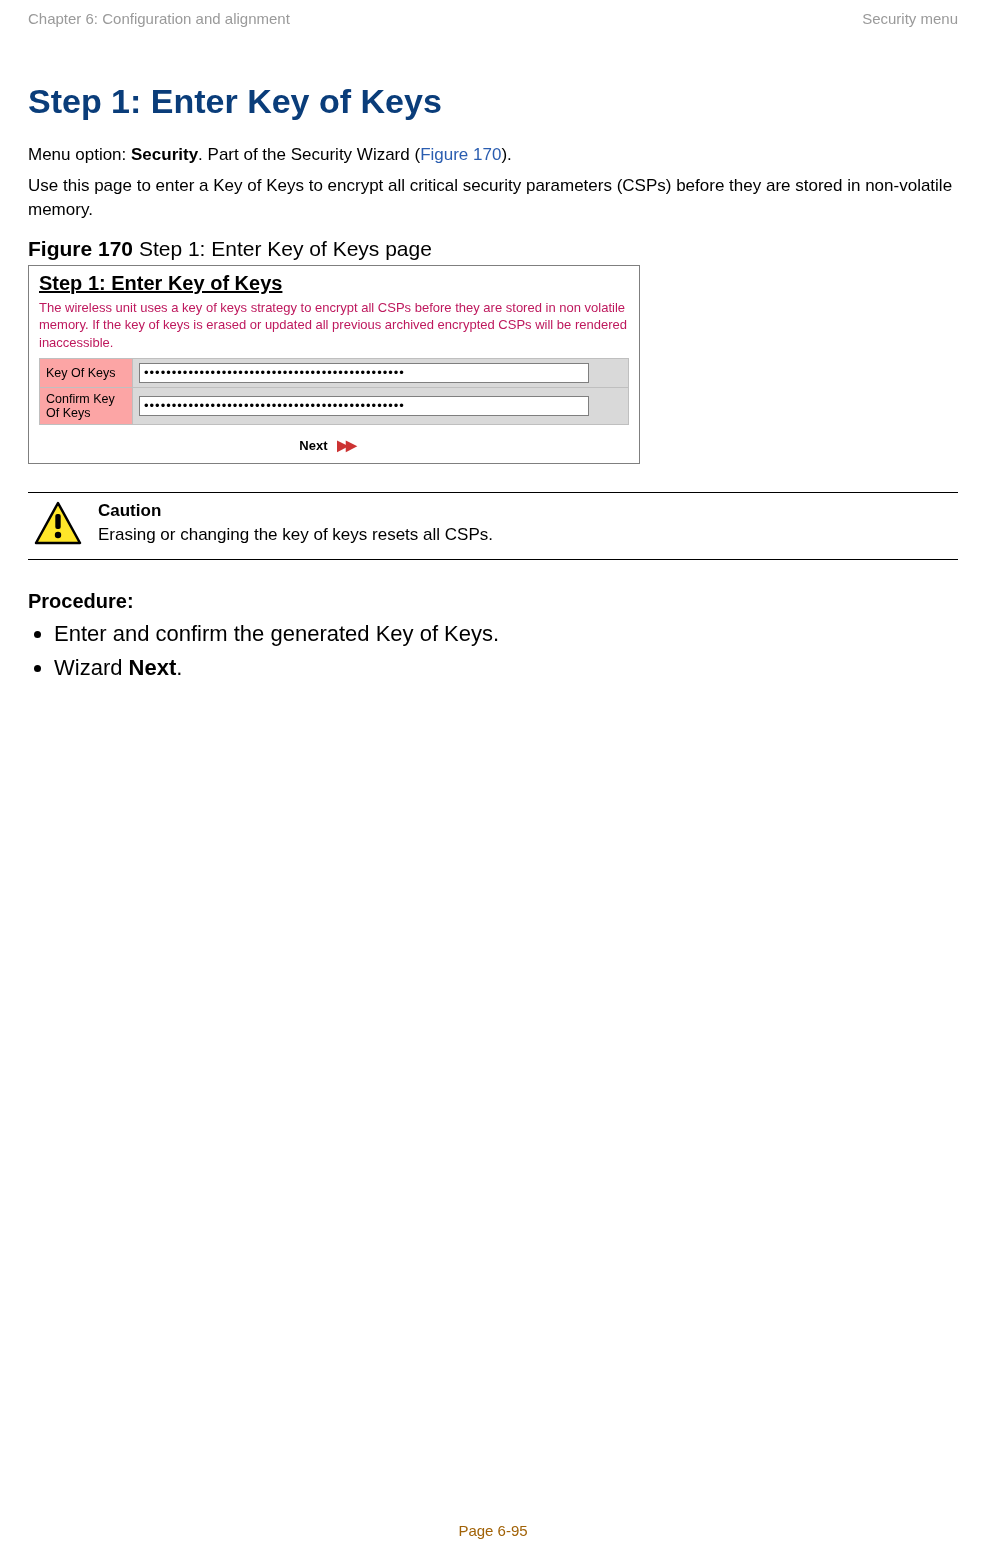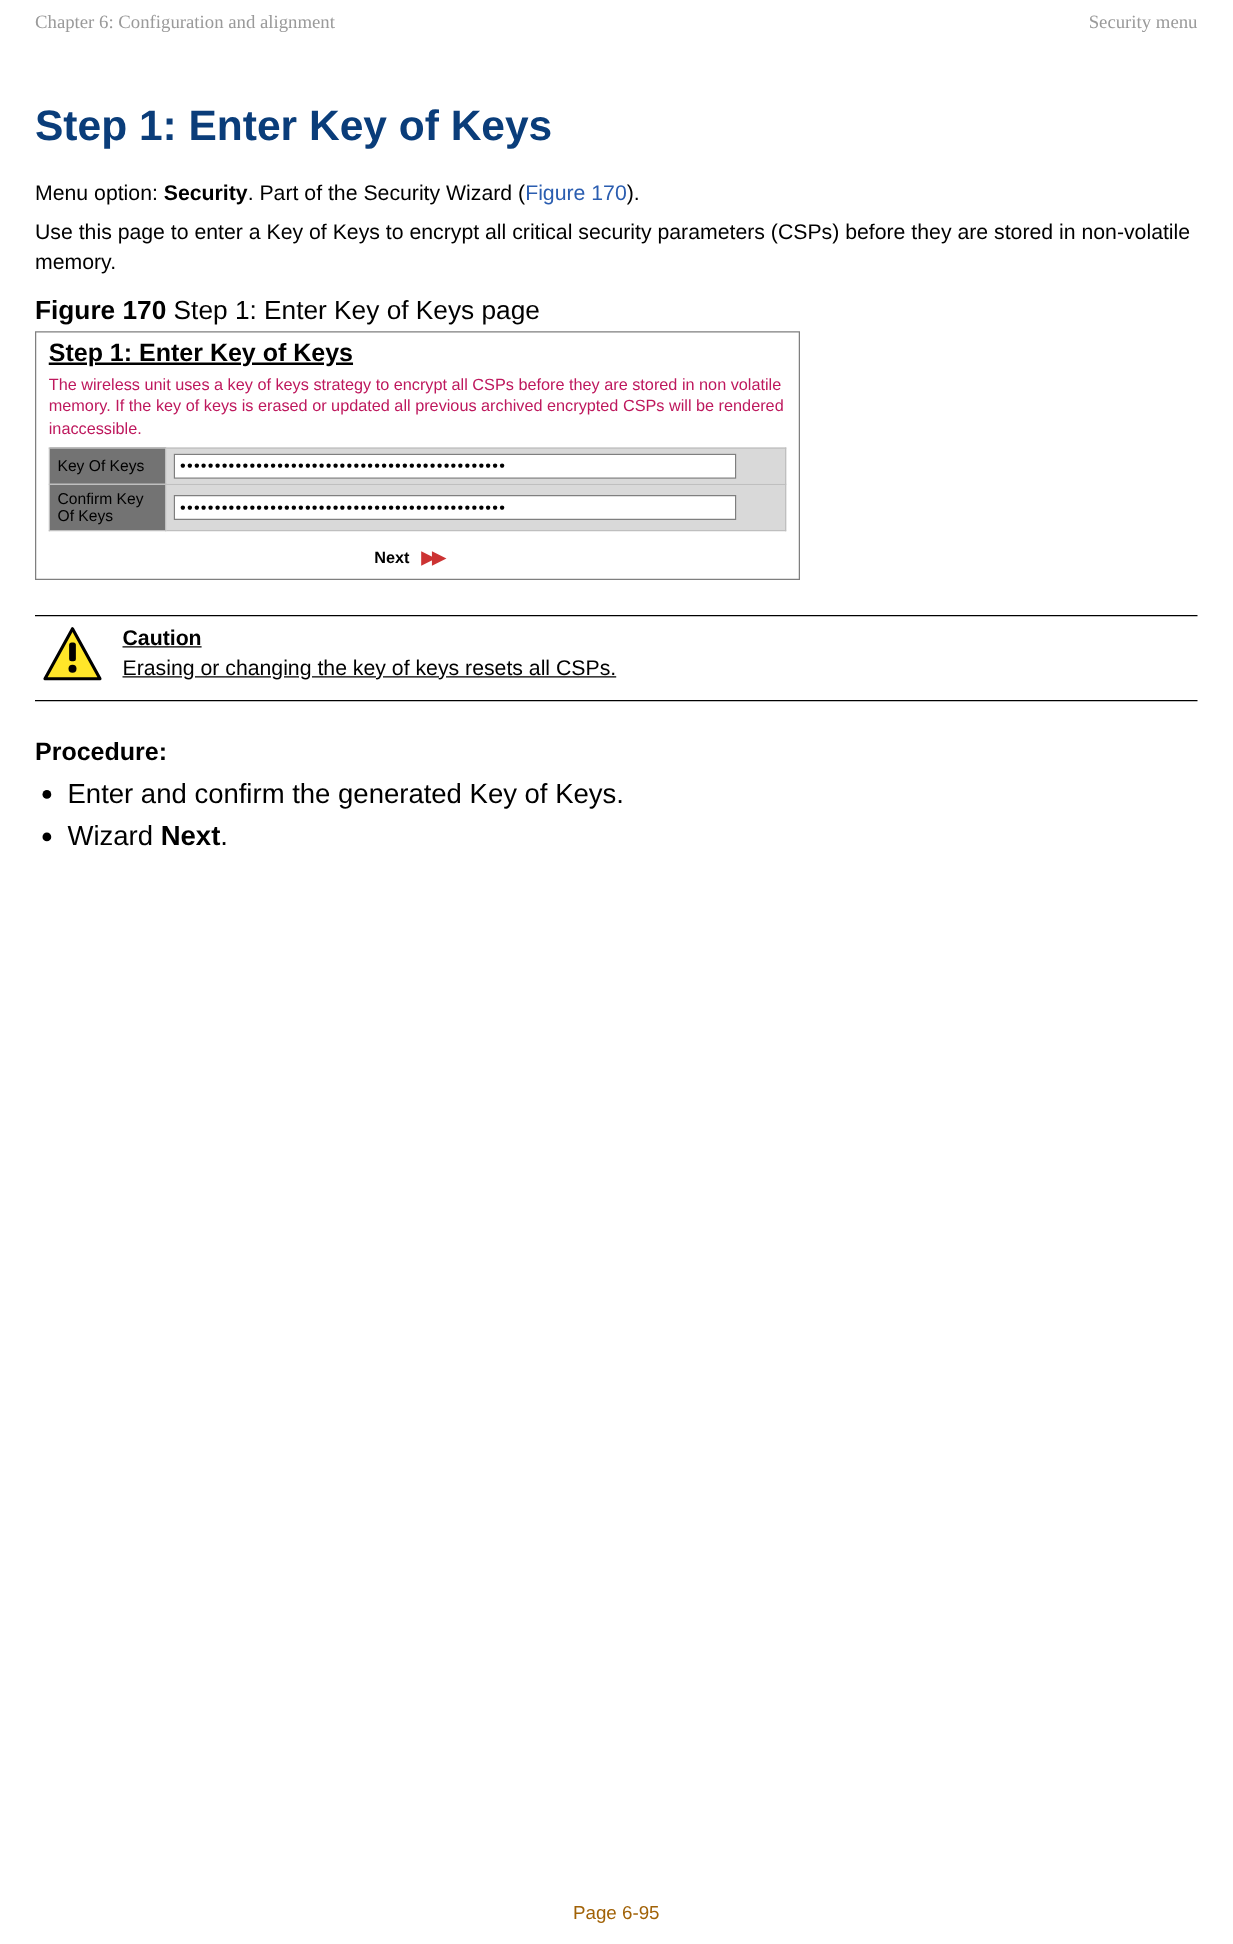--- a/index.html
+++ b/index.html
@@ -15,21 +15,20 @@
     box-sizing: border-box;
     min-height: 1555px;
     position: relative;
   }
   .header-row {
     display: flex;
     justify-content: space-between;
     font-size: 15px;
     color: #9a9a9a;
     margin-bottom: 55px;
-    font-family: Liberation Serif, serif;
   }
   h1.section-title {
     font-family: "Arial Narrow", Arial, sans-serif;
     font-stretch: condensed;
     font-weight: bold;
     color: #0a3d7a;
     font-size: 34px;
     margin: 0 0 22px 0;
   }
   .body-text {
@@ -67,21 +66,21 @@
     color: #be185d;
     line-height: 1.35;
     margin-bottom: 6px;
   }
   .field-table {
     width: 100%;
     border-collapse: collapse;
   }
   .field-table td {
     border: 1px solid #bfbfbf;
-    background: #737373;
+    background: #fca5a5;
     font-size: 12.5px;
     padding: 4px 6px;
     vertical-align: middle;
   }
   .field-table td.label-cell { width: 80px; }
   .field-table td.input-cell { background: #d9d9d9; }
   .fake-input {
     background: #ffffff;
     border: 1px solid #7f7f7f;
     height: 18px;
@@ -105,21 +104,20 @@
     letter-spacing: -2px;
     margin-left: 6px;
   }
 
   
   .rule { border: none; border-top: 1px solid #000; margin: 28px 0 0 0; }
   .caution-wrap {
     display: flex;
     align-items: flex-start;
     padding: 8px 0 10px 0;
-    text-decoration: underline;
   }
   .caution-icon {
     margin: 0 16px 0 6px;
   }
   .caution-text-col { flex: 1; }
   .caution-title { font-weight: bold; font-size: 17px; margin-bottom: 4px; }
   .caution-body { font-size: 17px; }
   .rule2 { border: none; border-top: 1px solid #000; margin: 0 0 30px 0; }
 
   

